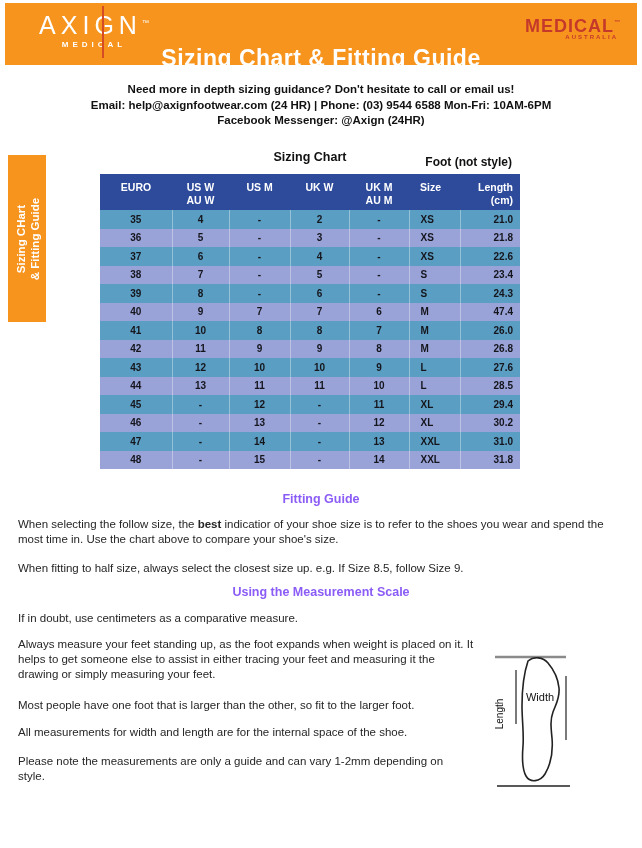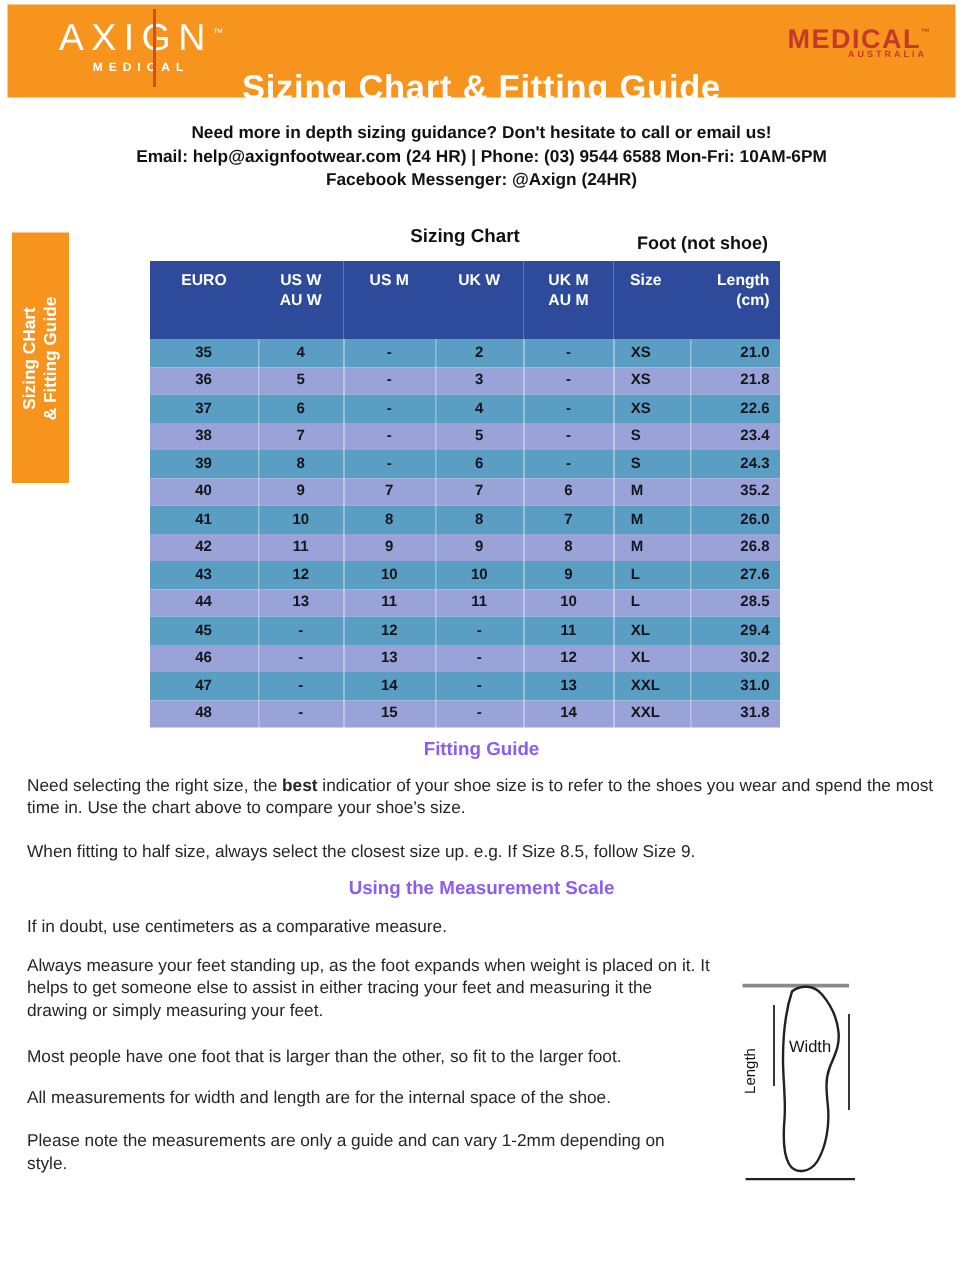--- a/index.html
+++ b/index.html
@@ -47,21 +47,21 @@
 
   
   .chart-title{position:absolute;left:100px;width:420px;top:150px;text-align:center;
     font-size:12.5px;font-weight:bold;color:#111;}
   .foot-note{position:absolute;left:392px;width:120px;top:155px;text-align:right;
     font-size:12px;font-weight:bold;color:#111;}
 
   table.sizing-table{position:absolute;left:100px;top:174px;width:420px;border-collapse:collapse;table-layout:fixed;}
   .sizing-table th{
     background:var(--header-blue);color:#fff;font-size:10.5px;font-weight:bold;
-    vertical-align:top;padding-top:7px;line-height:13px;height:52px;text-align:center;
+    vertical-align:top;padding-top:7px;line-height:13px;height:36px;text-align:center;
   }
   .sizing-table td{
     height:18.5px;font-size:10px;font-weight:bold;color:#15151c;text-align:center;
     border-left:1px solid rgba(255,255,255,0.35);padding:0;
   }
   .sizing-table td:first-child{border-left:none;}
   .sizing-table tbody tr:nth-child(odd){background:var(--row-teal);}
   .sizing-table tbody tr:nth-child(even){background:var(--row-peri);}
   .sizing-table .col0{width:72px;}
   .sizing-table .col1{width:57px;}
@@ -108,21 +108,21 @@
   </div>
 
   <div class="side-tab">
     <div class="side-tab-text">
       <span>Sizing CHart</span>
       <span>&amp; Fitting Guide</span>
     </div>
   </div>
 
   <div class="chart-title">Sizing Chart</div>
-  <div class="foot-note">Foot (not shoe)</div>
+  <div class="foot-note">Foot (not style)</div>
 
   <table class="sizing-table">
     <thead>
       <tr>
           <th class="col0">
             <div>EURO</div>
           </th>
           <th class="col1">
             <div>US W</div>
             <div>AU W</div>
@@ -192,21 +192,21 @@
           <td class="col5">S</td>
           <td class="col6">24.3</td>
         </tr>
         <tr>
           <td class="col0">40</td>
           <td class="col1">9</td>
           <td class="col2">7</td>
           <td class="col3">7</td>
           <td class="col4">6</td>
           <td class="col5">M</td>
-          <td class="col6">35.2</td>
+          <td class="col6">47.4</td>
         </tr>
         <tr>
           <td class="col0">41</td>
           <td class="col1">10</td>
           <td class="col2">8</td>
           <td class="col3">8</td>
           <td class="col4">7</td>
           <td class="col5">M</td>
           <td class="col6">26.0</td>
         </tr>
@@ -271,21 +271,21 @@
           <td class="col3">-</td>
           <td class="col4">14</td>
           <td class="col5">XXL</td>
           <td class="col6">31.8</td>
         </tr>
       </tbody>
   </table>
 
   <div class="section-title" style="top:492px;">Fitting Guide</div>
   <div class="para" style="left:18px;top:517px;width:606px;">
-    <span>Need selecting the right size, the </span><b>best</b><span> indicatior of your shoe size is to refer to the shoes you wear and spend the most time in. Use the chart above to compare your shoe's size.</span>
+    <span>When selecting the follow size, the </span><b>best</b><span> indicatior of your shoe size is to refer to the shoes you wear and spend the most time in. Use the chart above to compare your shoe's size.</span>
   </div>
   <div class="para" style="left:18px;top:561px;width:606px;">When fitting to half size, always select the closest size up. e.g. If Size 8.5, follow Size 9.</div>
 
   <div class="section-title" style="top:585px;">Using the Measurement Scale</div>
   <div class="para" style="left:18px;top:611px;width:500px;">If in doubt, use centimeters as a comparative measure.</div>
   <div class="para" style="left:18px;top:637px;width:456px;">Always measure your feet standing up, as the foot expands when weight is placed on it. It helps to get someone else to assist in either tracing your feet and measuring it the drawing or simply measuring your feet.</div>
   <div class="para" style="left:18px;top:698px;width:480px;">Most people have one foot that is larger than the other, so fit to the larger foot.</div>
   <div class="para" style="left:18px;top:725px;width:480px;">All measurements for width and length are for the internal space of the shoe.</div>
   <div class="para" style="left:18px;top:754px;width:452px;">Please note the measurements are only a guide and can vary 1-2mm depending on style.</div>
 

